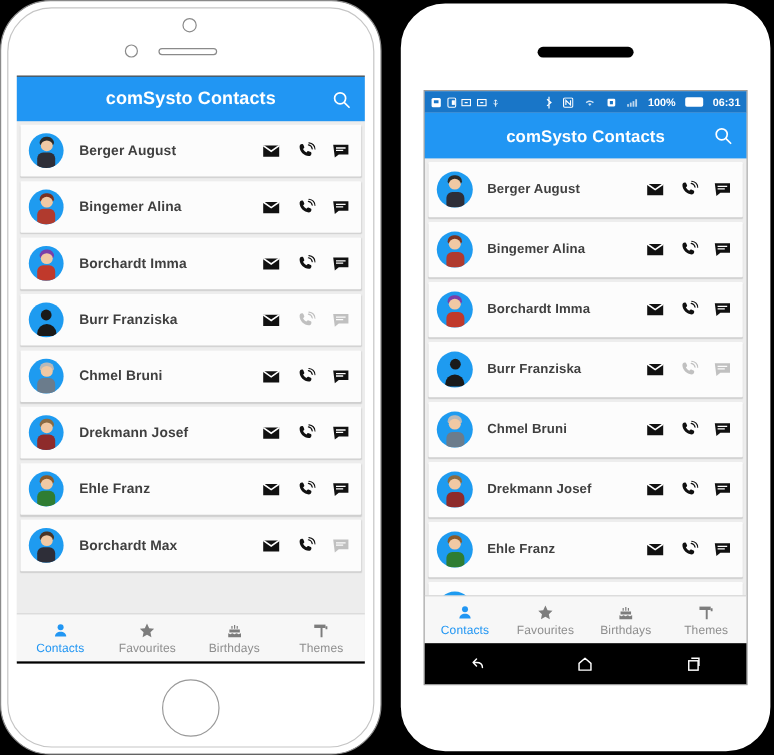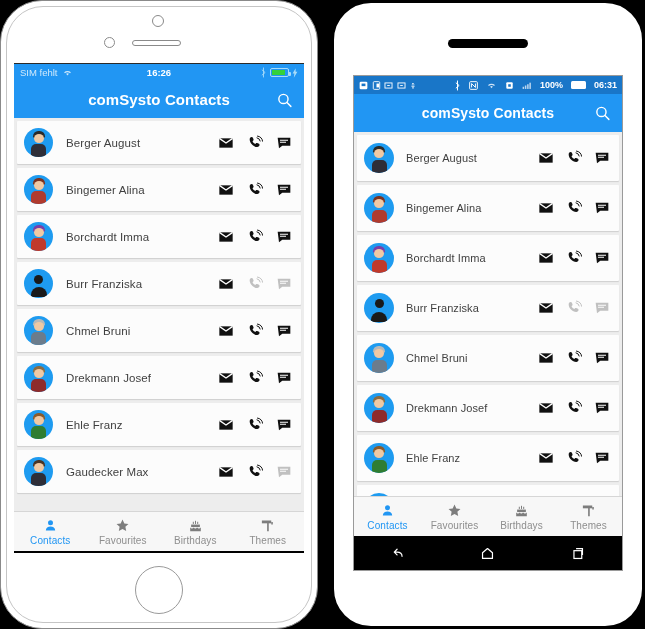--- a/index.html
+++ b/index.html
@@ -123,21 +123,21 @@
   .ios-toolbar{ height:37px; }
   .and-toolbar{ height:38px; }
   .toolbar .title{ font-size:15px; font-weight:bold; letter-spacing:.1px; }
   .and-toolbar .title{ font-size:14px; }
   .toolbar .search{
     position:absolute; right:11px; top:50%; transform:translateY(-50%);
     width:17px; height:17px; cursor:pointer;
   }
 
   
-  .list{ flex:1; overflow:hidden; background:#ededed; padding-top:3px; }
+  .list{ flex:1; overflow:hidden; background:#ededed; padding-top:3px;font-weight:bold; }
   .row{
     background:#fcfcfc;
     margin:0 3px 4px 3px;
     height:43px;
     display:flex; align-items:center;
     padding:0 9px 0 7px;
     box-shadow:0 1px 1px rgba(0,0,0,.13);
     border-radius:1px;
   }
   .and-screen .row{ height:46px; margin:0 3px 4px 3px; }
@@ -214,41 +214,20 @@
 <div class="phone-wrap">
   <div class="ios-phone">
     <div class="ios-hw">
       <div class="ios-cam"></div>
       <div class="ios-sensor"></div>
       <div class="ios-speaker"></div>
     </div>
 
     <div class="ios-screen">
 
-      <div class="ios-status">
-        <span class="carrier">
-          <span>SIM fehlt</span>
-          <svg viewBox="0 0 24 18" width="11" height="9">
-            <path d="M12 15.5l-3-3.6a4.7 4.7 0 016 0z" fill="#cfe9fb"></path>
-            <path d="M12 8.5c2.2 0 4.2.8 5.7 2.2l1.6-2A11 11 0 0012 5.7c-2.7 0-5.2 1-7.3 3l1.6 2A8.3 8.3 0 0112 8.5z" fill="#cfe9fb"></path>
-          </svg>
-        </span>
-        <span class="clock">16:26</span>
-        <span class="right">
-          <svg viewBox="0 0 12 20" width="7" height="11">
-            <path d="M3 5l6 5-6 5M6 1v18" stroke="#a8dcf9" stroke-width="1.6" fill="none"></path>
-          </svg>
-          <span class="bat-ios">
-              <i></i>
-            </span>
-          <svg viewBox="0 0 10 16" width="6" height="10">
-            <path d="M6 0L1 9h3l-1 7 6-10H6z" fill="#a8dcf9"></path>
-          </svg>
-        </span>
-      </div>
 
       <div class="toolbar ios-toolbar">
         <span class="title">comSysto Contacts</span>
         <svg class="search" viewBox="0 0 24 24">
           <circle cx="10.5" cy="10.5" r="6.5" fill="none" stroke="#fff" stroke-width="2"></circle>
           <path d="M15.5 15.5L21 21" stroke="#fff" stroke-width="2" stroke-linecap="round"></path>
         </svg>
       </div>
 
       <div class="list" id="ios-list">
@@ -401,21 +380,21 @@
                 <path d="M6 8h12M6 11h9" stroke="#fff" stroke-width="1.6"></path>
               </svg>
             </div>
           </div>
           <div class="row">
             <div class="avatar">
               <span class="av-body" style="background: rgb(46, 46, 56);"></span>
               <span class="av-hair" style="background: rgb(74, 53, 38);"></span>
               <span class="av-head"></span>
             </div>
-            <div class="name">Gaudecker Max</div>
+            <div class="name">Borchardt Max</div>
             <div class="actions">
               <svg viewBox="0 0 24 24" class="act">
                 <path d="M2 5h20v14H2z" fill="#111"></path>
                 <path d="M2 5l10 7 10-7" fill="none" stroke="#fff" stroke-width="2"></path>
               </svg>
               <svg viewBox="0 0 24 24" class="act">
                 <path d="M7 3c1 0 1.6.5 2 1.6l.8 2c.3.8.1 1.3-.5 1.8l-1 .8c.9 1.9 2.4 3.4 4.3 4.3l.8-1c.5-.6 1-.8 1.8-.5l2 .8c1.1.4 1.6 1 1.6 2 0 2-1.5 3.2-3.4 3.2C9.6 18 4 12.4 4 6.4 4 4.5 5 3 7 3z" fill="#111"></path>
                 <path d="M15 4.2a6 6 0 014.8 4.8M15.7 1.6a9 9 0 017.7 7.7" fill="none" stroke="#111" stroke-width="1.5" stroke-linecap="round"></path>
               </svg>
               <svg viewBox="0 0 24 24" class="act off">

